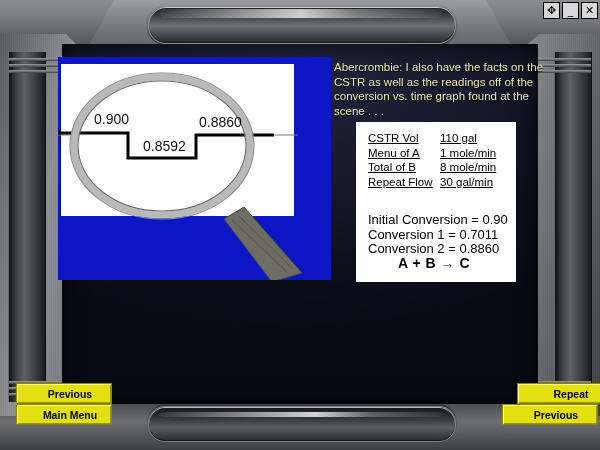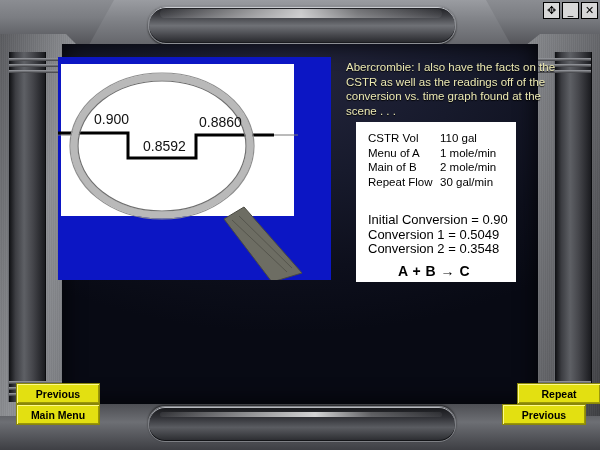--- a/index.html
+++ b/index.html
@@ -66,39 +66,39 @@
 
   
   .bluebox{position:absolute;left:58px;top:57px;width:273px;height:223px;background:#0c16c4;}
   .whitebox{position:absolute;left:61px;top:64px;width:233px;height:152px;background:#fff;}
 
   .figsvg{position:absolute;left:58px;top:57px;width:273px;height:223px;}
 
   
   .narr{position:absolute;left:334px;top:60px;width:216px;
     color:#ebe8b2;font-size:11.5px;line-height:14.5px;
-    text-shadow:0 1px 1px #000;margin-left:12px;}
+    text-shadow:0 1px 1px #000;}
 
   
   .datapanel{position:absolute;left:356px;top:122px;width:160px;height:160px;
     background:#fff;color:#000;}
   .dp-table{position:absolute;left:12px;top:9px;font-size:11.5px;line-height:14.5px;}
-  .dp-row{display:flex;}
+  .dp-row{display:flex;text-decoration:underline;}
   .dp-k{width:72px;}
   .dp-v{}
   .dp-conv{position:absolute;left:12px;top:91px;font-size:13px;line-height:14.5px;}
-  .dp-eq{position:absolute;left:0;top:141px;width:156px;text-align:center;
+  .dp-eq{position:absolute;left:0;top:133px;width:156px;text-align:center;
     font-size:14px;font-weight:bold;letter-spacing:.5px;}
 
   
   .btn{position:absolute;width:82px;height:19px;background:#e3e011;
     border:1px solid #8a8708;box-shadow:inset 1px 1px 0 #fdfb8a, inset -1px -1px 0 #9a970a;
     color:#000;font-size:10.5px;font-weight:bold;
     display:flex;align-items:center;justify-content:center;cursor:pointer;
-    font-family:"Liberation Sans",sans-serif;}
+    font-family:"Liberation Sans",sans-serif;padding-left:12px;}
   .btn.prev{left:16px;top:383px;}
   .btn.menu{left:16px;top:404px;text-align:center;}
   .btn.rep{left:517px;top:383px;}
   .btn.cont{left:502px;top:404px;}
 </style>
 </head>
 <body>
 
 <div id="app">
 
@@ -174,33 +174,33 @@
     <div class="dp-table">
       <div class="dp-row">
         <span class="dp-k">CSTR Vol</span>
         <span class="dp-v">110 gal</span>
       </div>
       <div class="dp-row">
         <span class="dp-k">Menu of A</span>
         <span class="dp-v">1 mole/min</span>
       </div>
       <div class="dp-row">
-        <span class="dp-k">Main of B</span>
-        <span class="dp-v">2 mole/min</span>
+        <span class="dp-k">Total of B</span>
+        <span class="dp-v">8 mole/min</span>
       </div>
       <div class="dp-row">
         <span class="dp-k">Repeat Flow</span>
         <span class="dp-v">30 gal/min</span>
       </div>
     </div>
 
     <div class="dp-conv">
       <div>Initial Conversion = 0.90</div>
-      <div>Conversion 1 =  0.5049</div>
-      <div>Conversion 2 =  0.3548</div>
+      <div>Conversion 1 =  0.7011</div>
+      <div>Conversion 2 =  0.8860</div>
     </div>
 
     <div class="dp-eq">A + B → C</div>
   </div>
 
   <div class="btn prev">Previous</div>
   <div class="btn menu">Main Menu</div>
   <div class="btn rep">Repeat</div>
   <div class="btn cont">Previous</div>
 

